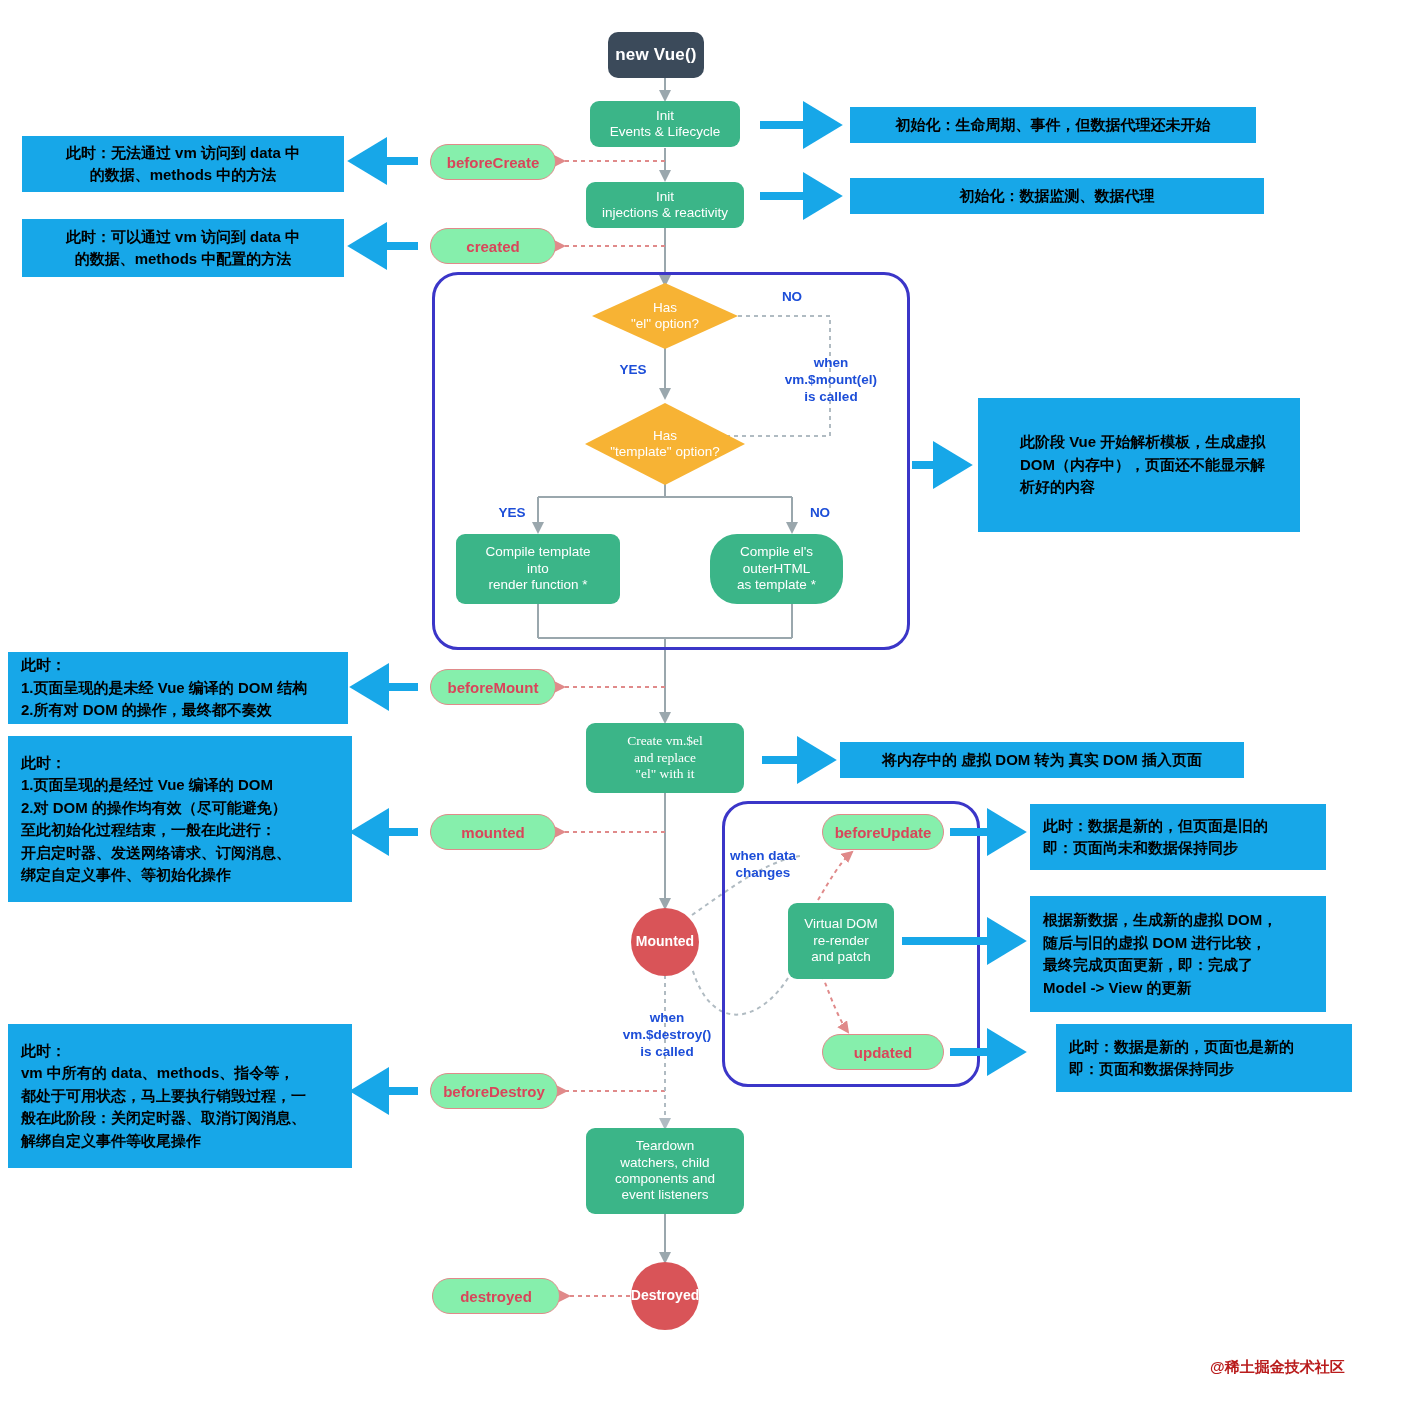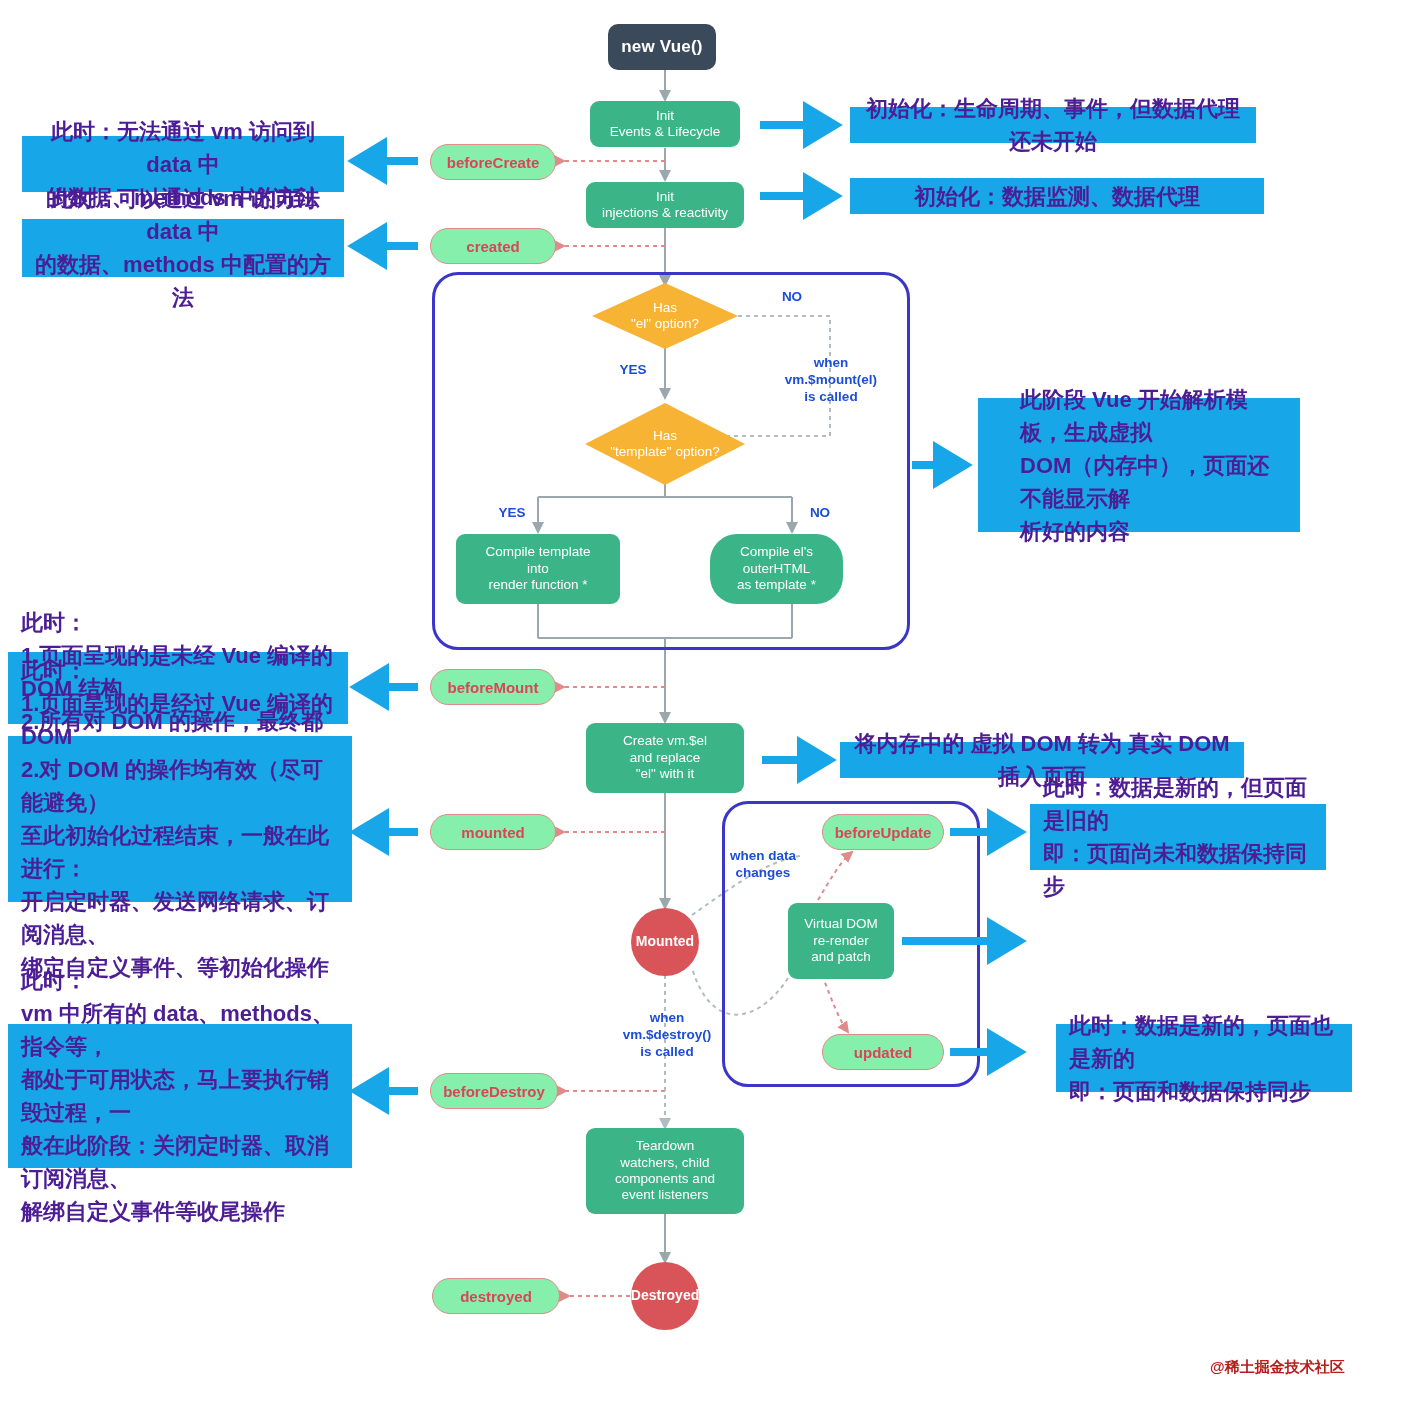--- a/index.html
+++ b/index.html
@@ -24,22 +24,22 @@
 
   
   .hook{
     display:flex;align-items:center;justify-content:center;text-align:center;
     border:1.6px solid #e08a8a;border-radius:22px;background:#86efac;
     color:#d9455a;font-weight:bold;font-size:15px;
   }
 
   
   .ann{
-    background:#17a7e8;color:#4c1d95;font-weight:bold;
-    font-size:22px;line-height:1.5;
+    background:#17a7e8;color:#000000;font-weight:bold;
+    font-size:15px;line-height:1.5;
     padding:9px 13px;box-sizing:border-box;
     display:flex;flex-direction:column;justify-content:center;
     white-space:pre-line;
   }
   .ann.center{align-items:center;text-align:center;}
 
   
   .flowlabel{color:#1d4ed8;font-weight:bold;font-size:13.5px;line-height:1.25;text-align:center;}
 
   
@@ -102,21 +102,21 @@
 
     <path d="M692,915 C735,885 765,862 800,856" fill="none" stroke="#b0bbc2" stroke-width="2" stroke-dasharray="4 4"></path>
     <path d="M818,900 C830,880 840,862 852,852" fill="none" stroke="#e08a8a" stroke-width="2" stroke-dasharray="4 4" marker-end="url(#ar)"></path>
     <path d="M822,975 C832,1000 838,1018 848,1032" fill="none" stroke="#e08a8a" stroke-width="2" stroke-dasharray="4 4" marker-end="url(#ar)"></path>
     <path d="M788,978 C760,1022 712,1035 692,968" fill="none" stroke="#b0bbc2" stroke-width="2" stroke-dasharray="4 4"></path>
   </svg>
 
   <div class="abs group" style="left:432px;top:272px;width:478px;height:378px;"></div>
   <div class="abs group" style="left:722px;top:801px;width:258px;height:286px;"></div>
 
-  <div class="abs node node-dark" style="left:608px;top:24px;width:108px;height:46px;">new Vue()</div>
+  <div class="abs node node-dark" style="left:608px;top:32px;width:96px;height:46px;">new Vue()</div>
 
   <div class="abs node node-green" style="left:590px;top:101px;width:150px;height:46px;white-space:pre-line;">Init
 Events &amp; Lifecycle</div>
 
   <div class="abs node node-green" style="left:586px;top:182px;width:158px;height:46px;white-space:pre-line;">Init
 injections &amp; reactivity</div>
 
   <div class="abs node node-diamond" style="left:592px;top:283px;width:146px;height:66px;white-space:pre-line;">Has
 "el" option?</div>
 
@@ -124,21 +124,21 @@
 "template" option?</div>
 
   <div class="abs node node-green" style="left:456px;top:534px;width:164px;height:70px;white-space:pre-line;">Compile template
 into
 render function *</div>
 
   <div class="abs node node-green" style="left:710px;top:534px;width:133px;height:70px;white-space:pre-line;border-radius:27px;">Compile el's
 outerHTML
 as template *</div>
 
-  <div class="abs node node-green" style="left:586px;top:723px;width:158px;height:70px;white-space:pre-line;">Create vm.$el
+  <div class="abs node node-green" style="left:586px;top:723px;width:158px;height:70px;white-space:pre-line;font-family:Liberation Serif, serif;">Create vm.$el
 and replace
 "el" with it</div>
 
   <div class="abs node node-circle" style="left:631px;top:908px;width:68px;height:68px;">Mounted</div>
 
   <div class="abs node node-green" style="left:788px;top:903px;width:106px;height:76px;white-space:pre-line;">Virtual DOM
 re-render
 and patch</div>
 
   <div class="abs node node-green" style="left:586px;top:1128px;width:158px;height:86px;white-space:pre-line;">Teardown
@@ -193,20 +193,24 @@
 2.对 DOM 的操作均有效（尽可能避免）
 至此初始化过程结束，一般在此进行：
 开启定时器、发送网络请求、订阅消息、
 绑定自定义事件、等初始化操作</div>
 
   <div class="abs ann center" style="left:840px;top:742px;width:404px;height:36px;">将内存中的 虚拟 DOM 转为 真实 DOM 插入页面</div>
 
   <div class="abs ann" style="left:1030px;top:804px;width:296px;height:66px;">此时：数据是新的，但页面是旧的
 即：页面尚未和数据保持同步</div>
 
+  <div class="abs ann" style="left:1030px;top:896px;width:296px;height:116px;">根据新数据，生成新的虚拟 DOM，
+随后与旧的虚拟 DOM 进行比较，
+最终完成页面更新，即：完成了
+Model -&gt; View 的更新</div>
 
   <div class="abs ann" style="left:1030px;top:1024px;width:296px;height:68px;margin-left:26px;">此时：数据是新的，页面也是新的
 即：页面和数据保持同步</div>
 
   <div class="abs ann" style="left:8px;top:1024px;width:344px;height:144px;">此时：
 vm 中所有的 data、methods、指令等，
 都处于可用状态，马上要执行销毁过程，一
 般在此阶段：关闭定时器、取消订阅消息、
 解绑自定义事件等收尾操作</div>
 

